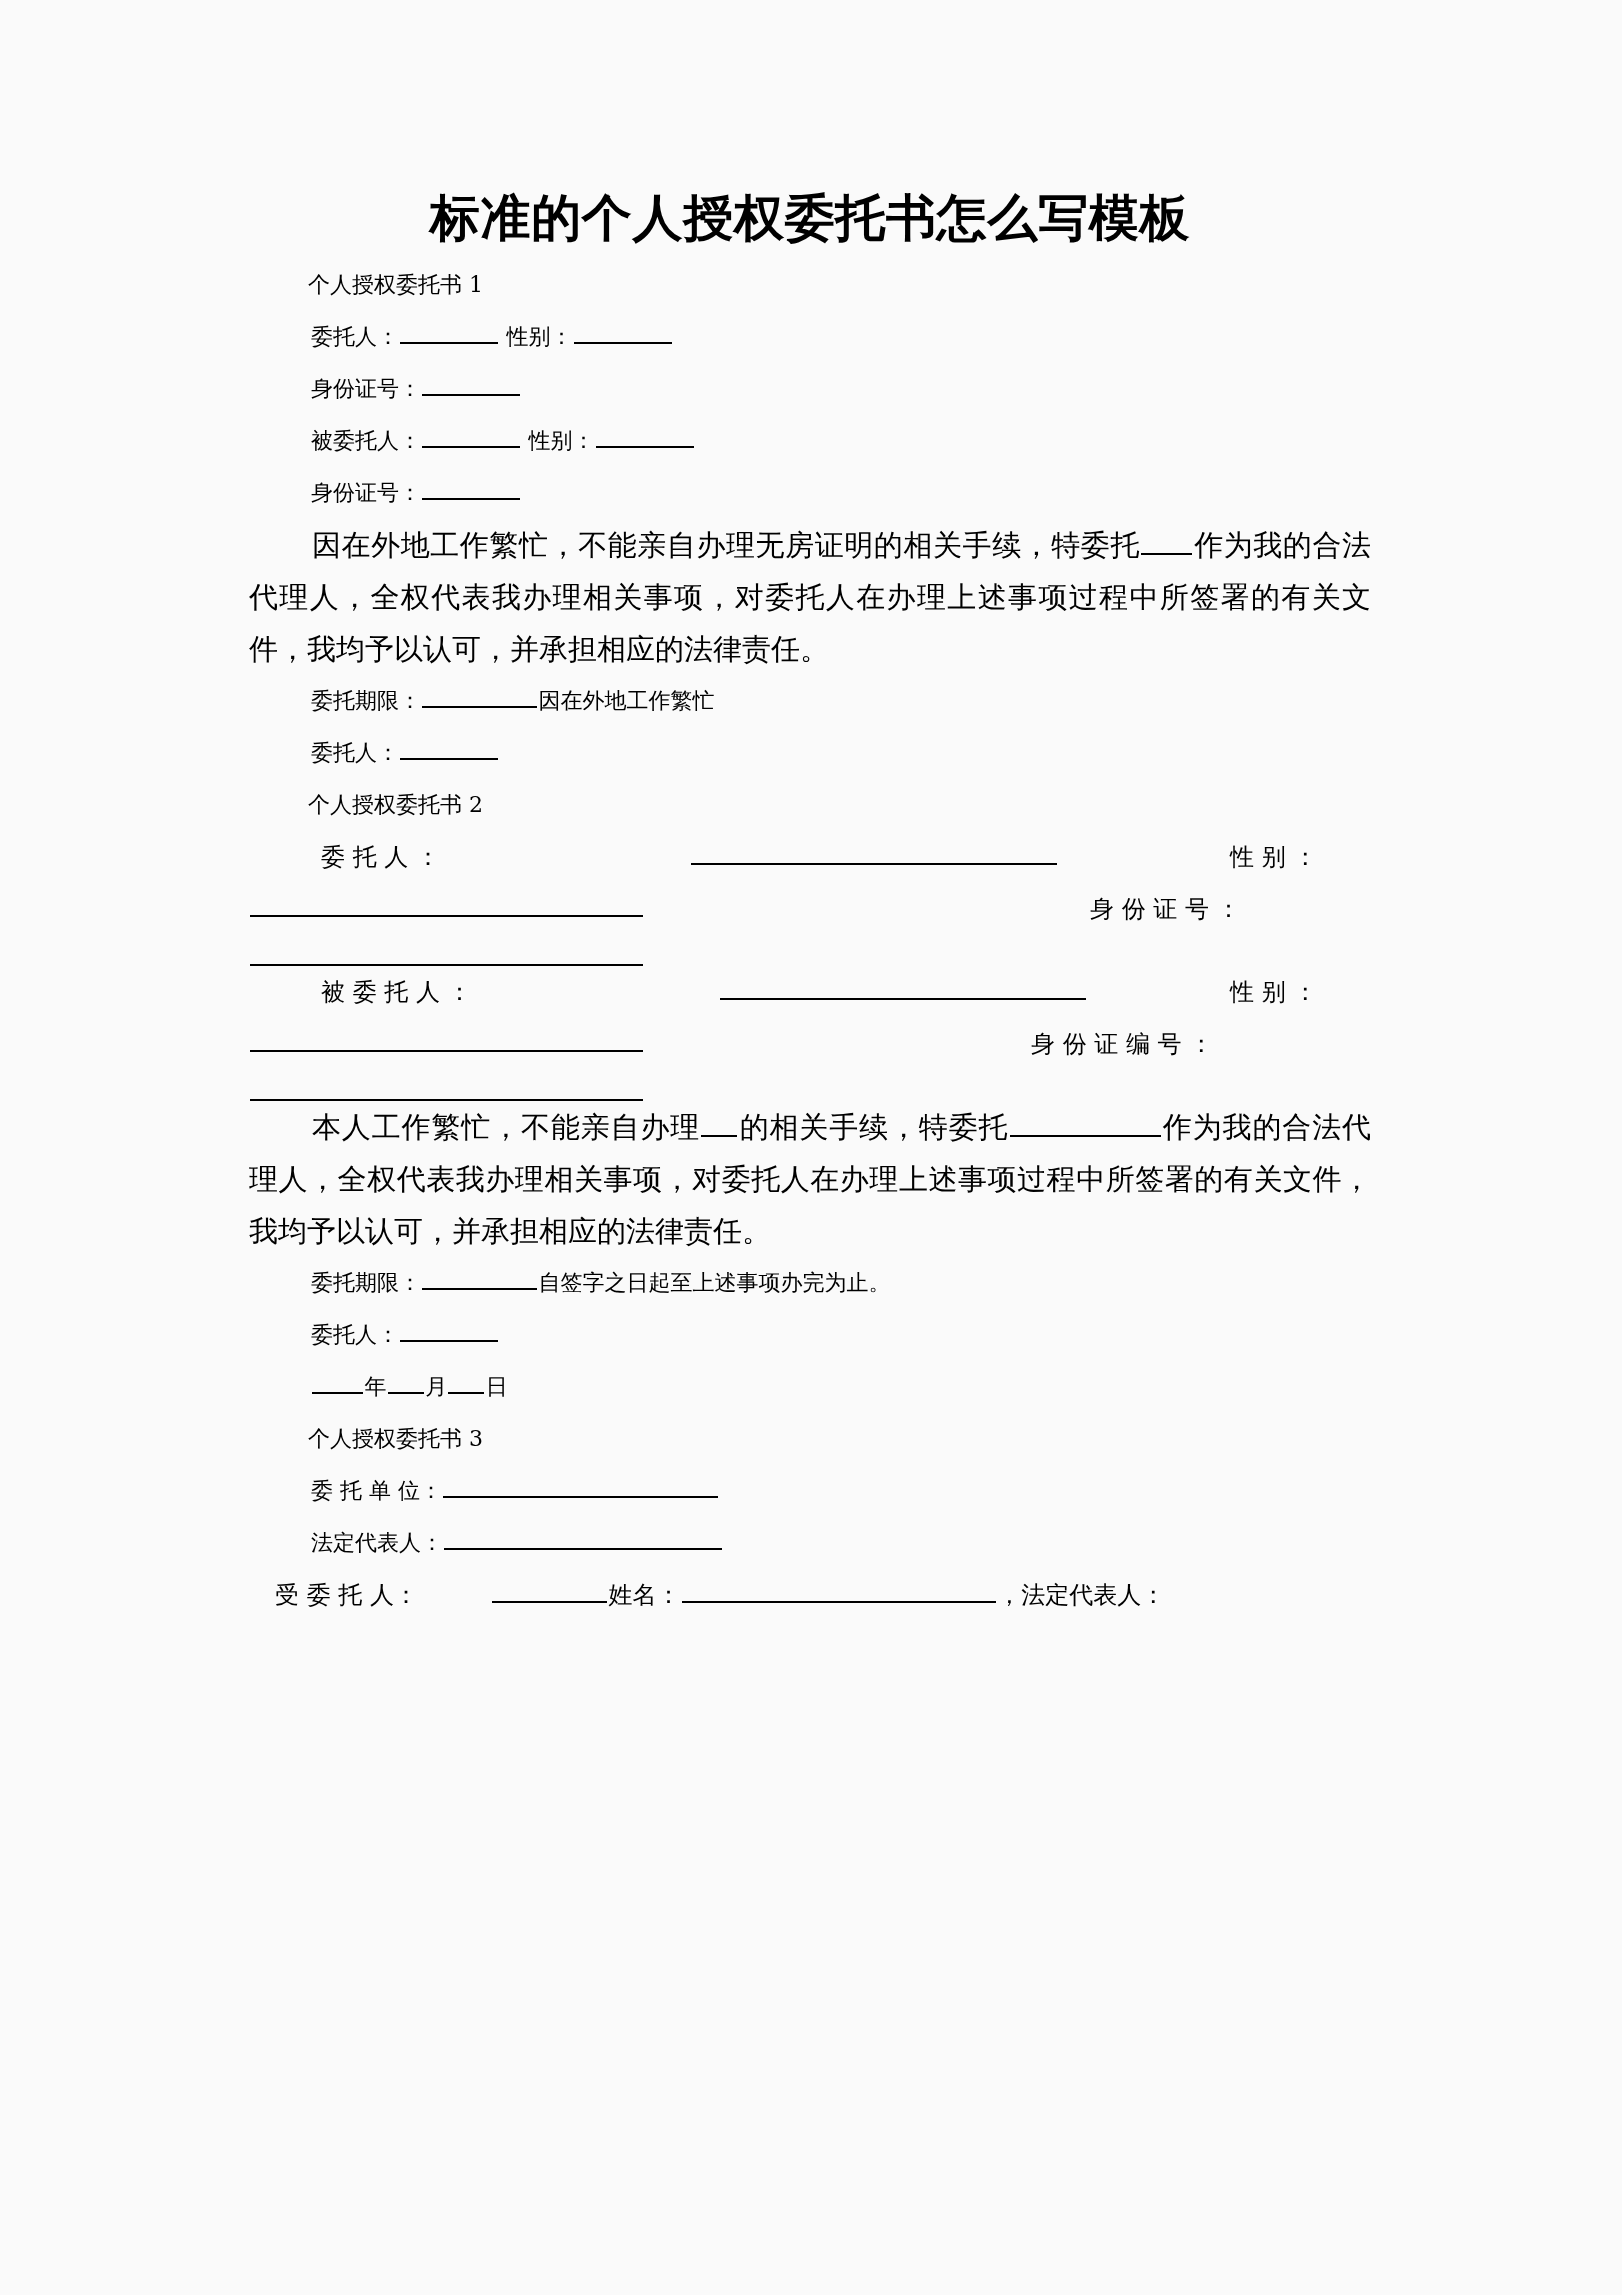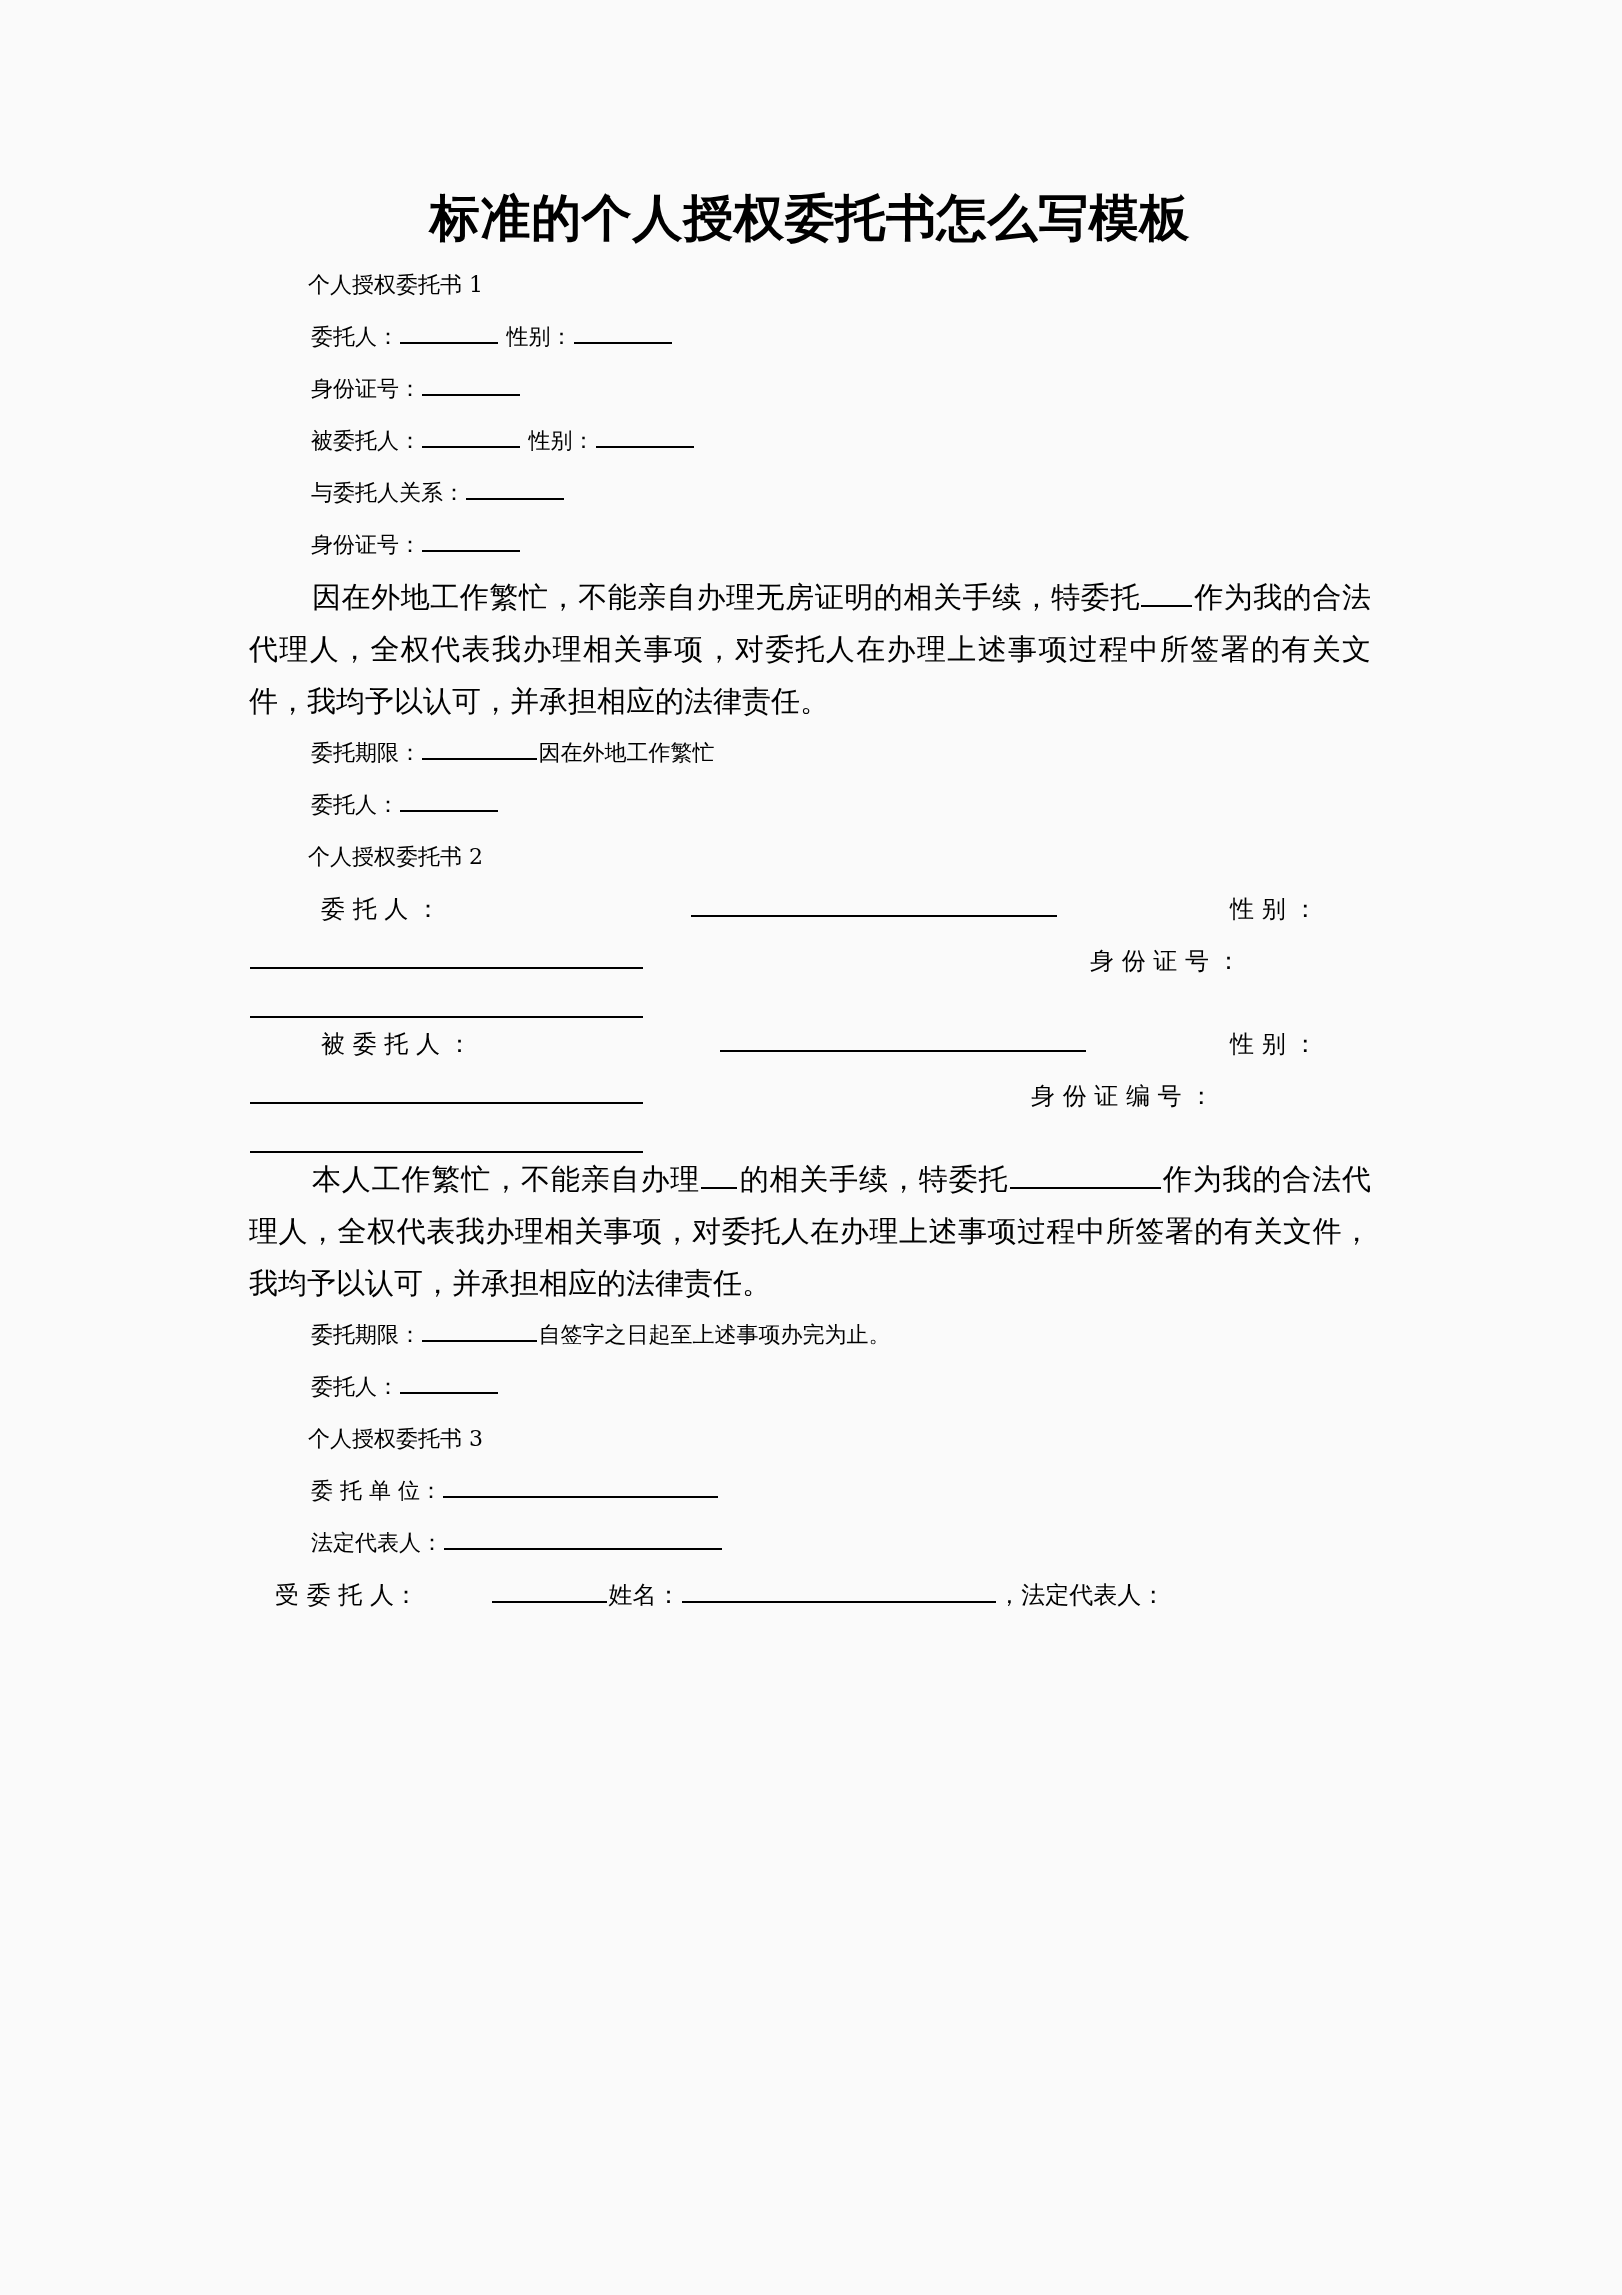--- a/index.html
+++ b/index.html
@@ -122,23 +122,20 @@
 
     <div class="line indent2">
       <span>身份证号：</span><span class="blank b-s"></span>
     </div>
 
     <div class="line indent2">
       <span>被委托人：</span><span class="blank b-s"></span>
       <span>性别：</span><span class="blank b-s"></span>
     </div>
 
-    <div class="line indent2">
-      <span>与委托人关系：</span><span class="blank b-s"></span>
-    </div>
 
     <div class="line indent2">
       <span>身份证号：</span><span class="blank b-s"></span>
     </div>
 
     <p class="para"><span>因在外地工作繁忙，不能亲自办理无房证明的相关手续，特委托</span><span class="blank b-mini"></span><span>作为我的合法代理人，全权代表我办理相关事项，对委托人在办理上述事项过程中所签署的有关文件，我均予以认可，并承担相应的法律责任。</span></p>
 
     <div class="line indent2">
       <span>委托期限：</span><span class="blank b-m"></span><span>因在外地工作繁忙</span>
     </div>
@@ -192,20 +189,23 @@
     <p class="para"><span>本人工作繁忙，不能亲自办理</span><span class="blank b-tiny"></span><span>的相关手续，特委托</span><span class="blank b-l"></span><span>作为我的合法代理人，全权代表我办理相关事项，对委托人在办理上述事项过程中所签署的有关文件，我均予以认可，并承担相应的法律责任。</span></p>
 
     <div class="line indent2">
       <span>委托期限：</span><span class="blank b-m"></span><span>自签字之日起至上述事项办完为止。</span>
     </div>
 
     <div class="line indent2">
       <span>委托人：</span><span class="blank b-s"></span>
     </div>
 
+    <div class="line indent2">
+      <span class="blank b-mini"></span><span>年</span><span class="blank b-tiny"></span><span>月</span><span class="blank b-tiny"></span><span>日</span>
+    </div>
 
     <div class="line indent1">
       <span>个人授权委托书 3</span>
     </div>
 
     <div class="line indent2">
       <span>委 托 单 位：</span><span class="blank b-xl"></span>
     </div>
 
     <div class="line indent2">

